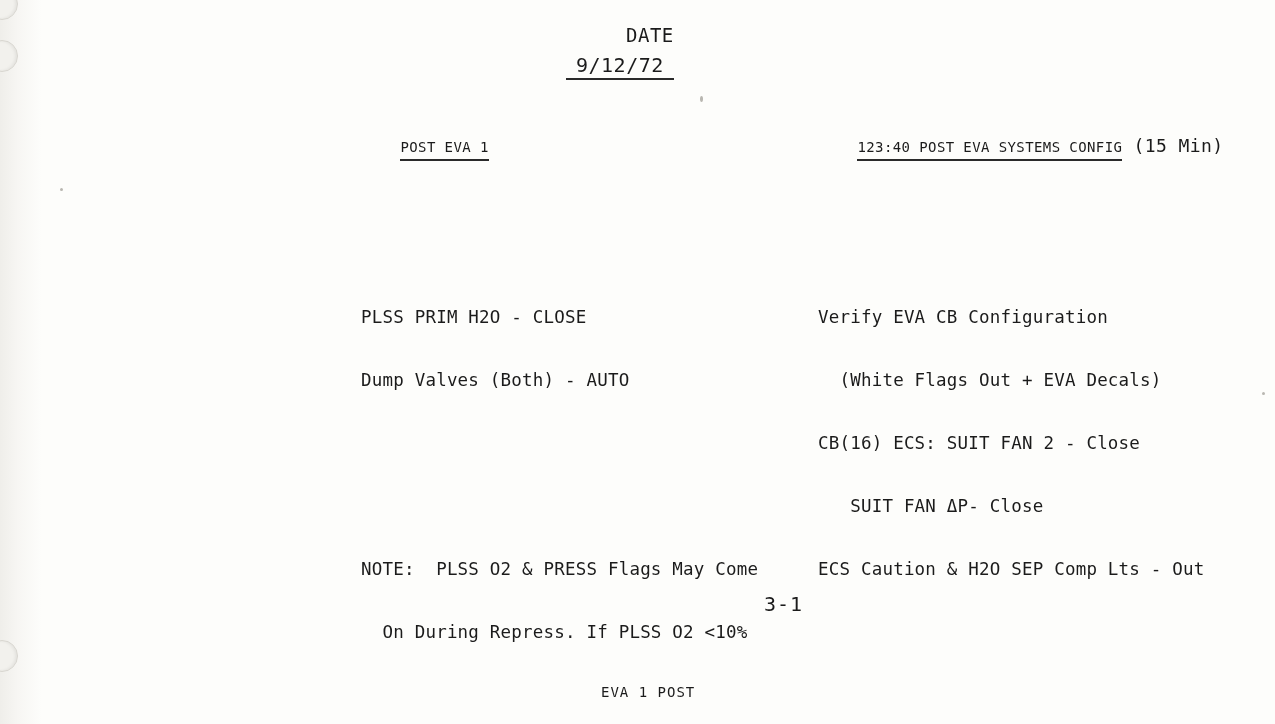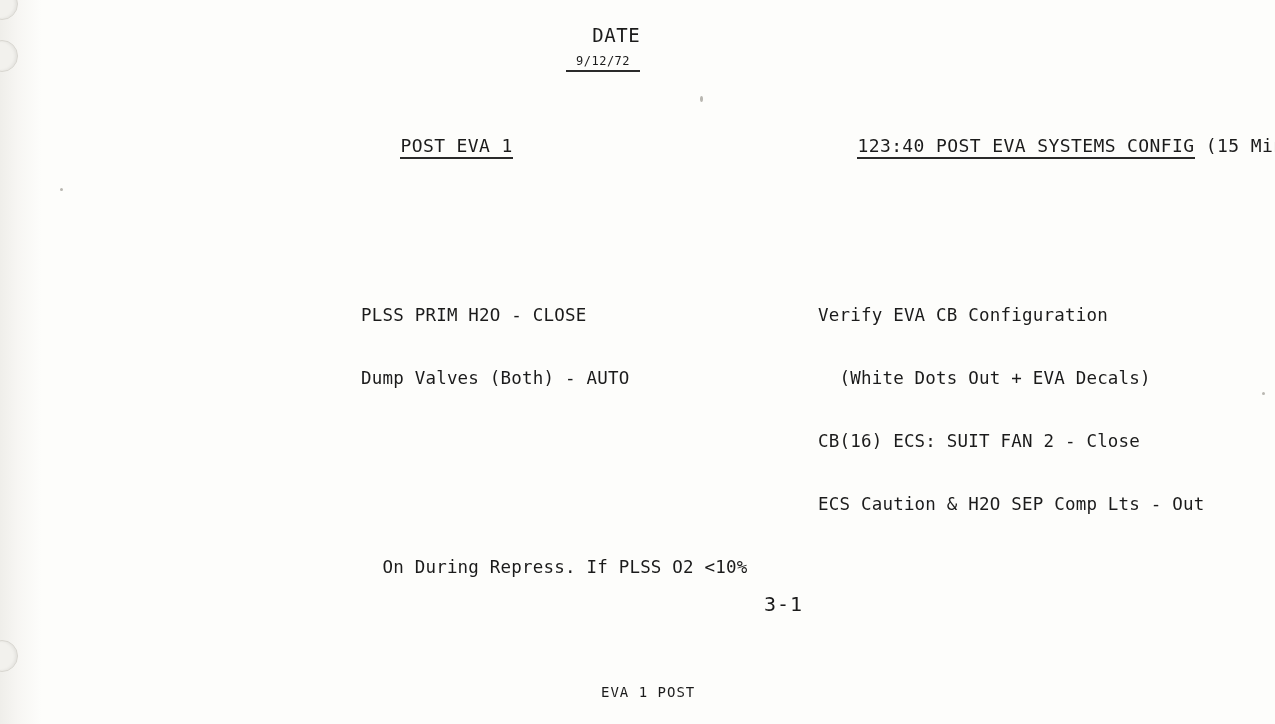--- a/index.html
+++ b/index.html
@@ -53,40 +53,40 @@
     gap: 10px;
     font-size: 19px;
     letter-spacing: 0.5px;
     flex-direction: column;
   }
   .date-label { line-height: 1; }
   .date-value {
     line-height: 1;
     border-bottom: 2px solid #2a2a2a;
     padding: 0 10px 3px 10px;
-    font-size: 12px;
+    font-size: 20px;
   }
 
   
   .col {
     position: absolute;
     font-size: 17.5px;
     line-height: 21px;
     letter-spacing: 0.2px;
     white-space: pre;
   }
   .col-left { left: 336px; top: 72px; width: 430px; }
   .col-right { left: 793px; top: 72px; width: 470px; }
 
   .heading {
     display: inline-block;
     border-bottom: 2px solid #2a2a2a;
     padding-bottom: 1px;
     margin-bottom: 0;
-    font-size: 18px;
+    font-size: 14px;
     letter-spacing: 0.4px;
   }
   .heading-wrap { margin-bottom: 20px; }
   .heading-suffix { font-size: 18px; letter-spacing: 0.4px; }
 
   .block { margin: 0 0 21px 0; }
   .line { display: block; margin-left: 25px; }
 
   
   .page-number {
@@ -126,20 +126,21 @@
     <div class="heading-wrap">
       <span class="heading">POST EVA 1</span><span class="heading-suffix"></span>
     </div>
 
     <div class="block">
       <span class="line">PLSS PRIM H2O - CLOSE</span>
       <span class="line">Dump Valves (Both) - AUTO</span>
     </div>
 
     <div class="block">
+      <span class="line">NOTE:  PLSS O2 &amp; PRESS Flags May Come</span>
       <span class="line">  On During Repress. If PLSS O2 &lt;10%</span>
       
       
       
       
     </div>
 
     
 
     
@@ -147,22 +148,23 @@
     
   </div>
 
   <div class="col col-right">
     <div class="heading-wrap">
       <span class="heading">123:40 POST EVA SYSTEMS CONFIG</span><span class="heading-suffix"> (15 Min)</span>
     </div>
 
     <div class="block">
       <span class="line">Verify EVA CB Configuration</span>
-      <span class="line">  (White Dots Out + EVA Decals)</span>
+      <span class="line">  (White Flags Out + EVA Decals)</span>
       <span class="line">CB(16) ECS: SUIT FAN 2 - Close</span>
+      <span class="line">   SUIT FAN ΔP- Close</span>
       <span class="line">ECS Caution &amp; H2O SEP Comp Lts - Out</span>
     </div>
 
     <div class="block">
       
       
       
     </div>
 
     

